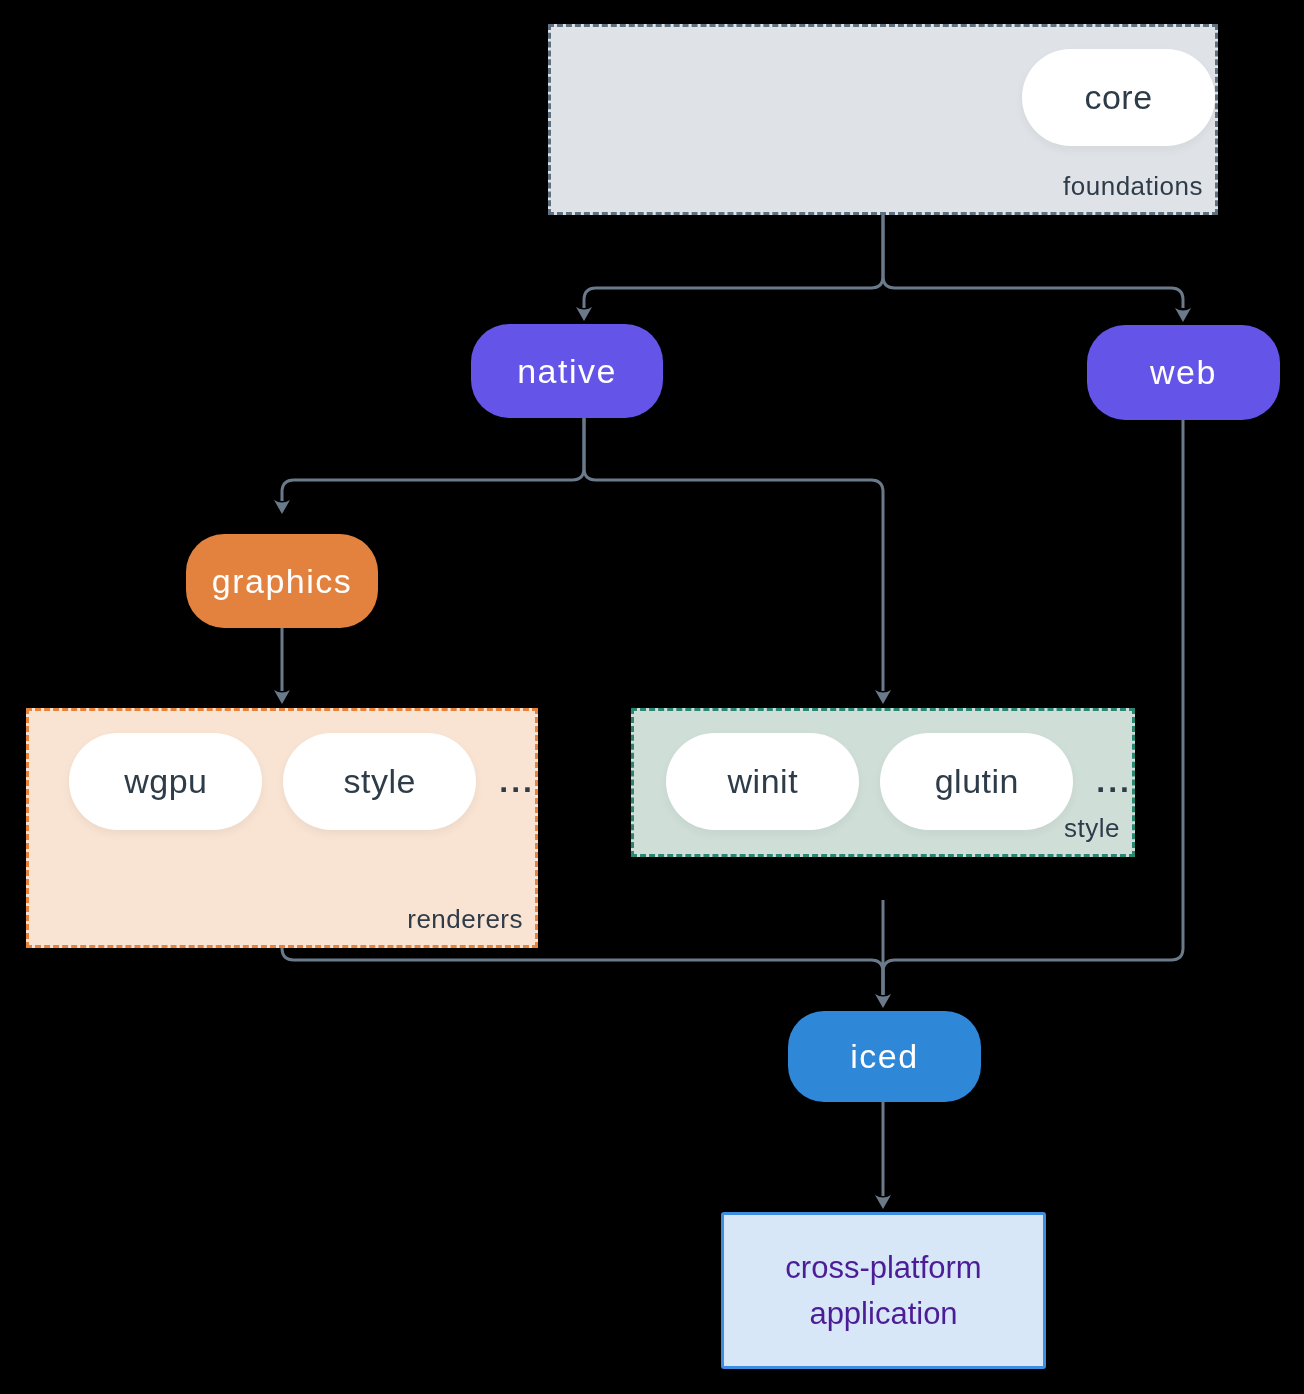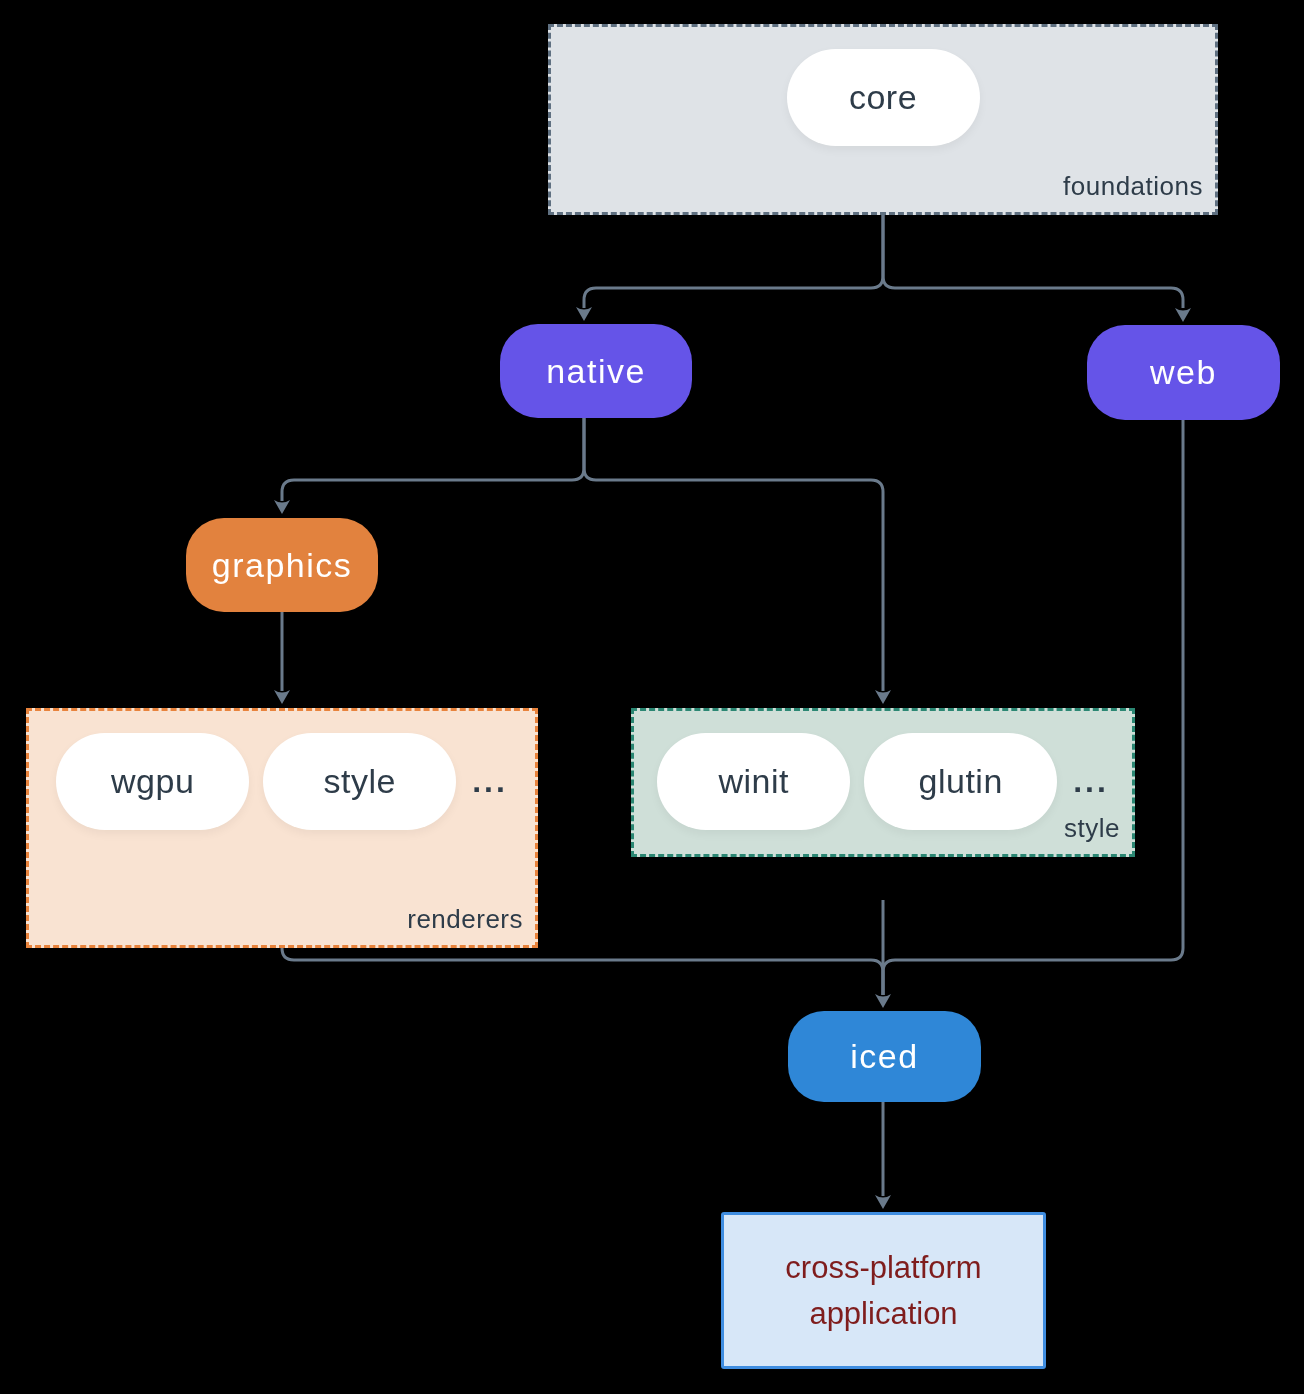--- a/index.html
+++ b/index.html
@@ -26,49 +26,49 @@
   .group-renderers{
     left:26px;top:708px;width:512px;height:240px;
     background:var(--renderers-bg);border:3px dashed var(--renderers-border);
   }
   .group-shells{
     left:631px;top:708px;width:504px;height:149px;
     background:var(--shells-bg);border:3px dashed var(--shells-border);
   }
   .pill-row{
     position:absolute;left:0;right:0;top:22px;
-    display:flex;justify-content:center;align-items:center;gap:14px;
+    display:flex;justify-content:flex-end;align-items:center;gap:21px;
   }
   .white-pill{
     width:193px;height:97px;border-radius:49px;background:var(--pill-white);
     display:flex;align-items:center;justify-content:center;
     font-size:34px;color:var(--text-dark);letter-spacing:0.5px;
     box-shadow:0 4px 10px rgba(0,0,0,0.05);
   }
   .ellipsis{
     font-size:32px;font-weight:700;color:var(--text-dark);letter-spacing:3px;
     margin-left:2px;
   }
   .group-label{
     position:absolute;right:12px;bottom:10px;
     font-size:26px;color:var(--text-dark);letter-spacing:0.5px;margin-top:48px;
   }
   .node{
     position:absolute;display:flex;align-items:center;justify-content:center;
     color:#ffffff;font-size:34px;letter-spacing:1.5px;border-radius:38px;
   }
-  .node-native{left:500px;top:324px;width:192px;height:94px;background:var(--purple);}
+  .node-native{left:471px;top:324px;width:192px;height:94px;background:var(--purple);}
   .node-web{left:1087px;top:325px;width:193px;height:95px;background:var(--purple);}
-  .node-graphics{left:186px;top:518px;width:192px;height:94px;background:var(--orange);}
+  .node-graphics{left:186px;top:534px;width:192px;height:94px;background:var(--orange);}
   .node-iced{left:788px;top:1011px;width:193px;height:91px;background:var(--blue);border-radius:36px;}
   .app-box{
     position:absolute;left:721px;top:1212px;width:325px;height:157px;
     box-sizing:border-box;background:var(--app-bg);border:3px solid var(--app-border);
     border-radius:3px;display:flex;flex-direction:column;align-items:center;
-    justify-content:center;font-size:31px;line-height:46px;color:#7f1d1d;
+    justify-content:center;font-size:31px;line-height:46px;color:#4c1d95;
   }
 </style>
 </head>
 <body>
 
 <div class="canvas">
 
   <svg class="edges" viewBox="0 0 1304 1394">
 
     <path class="edge" d="M883 215 V276 Q883 288 871 288 H596 Q584 288 584 300 V308"></path>

